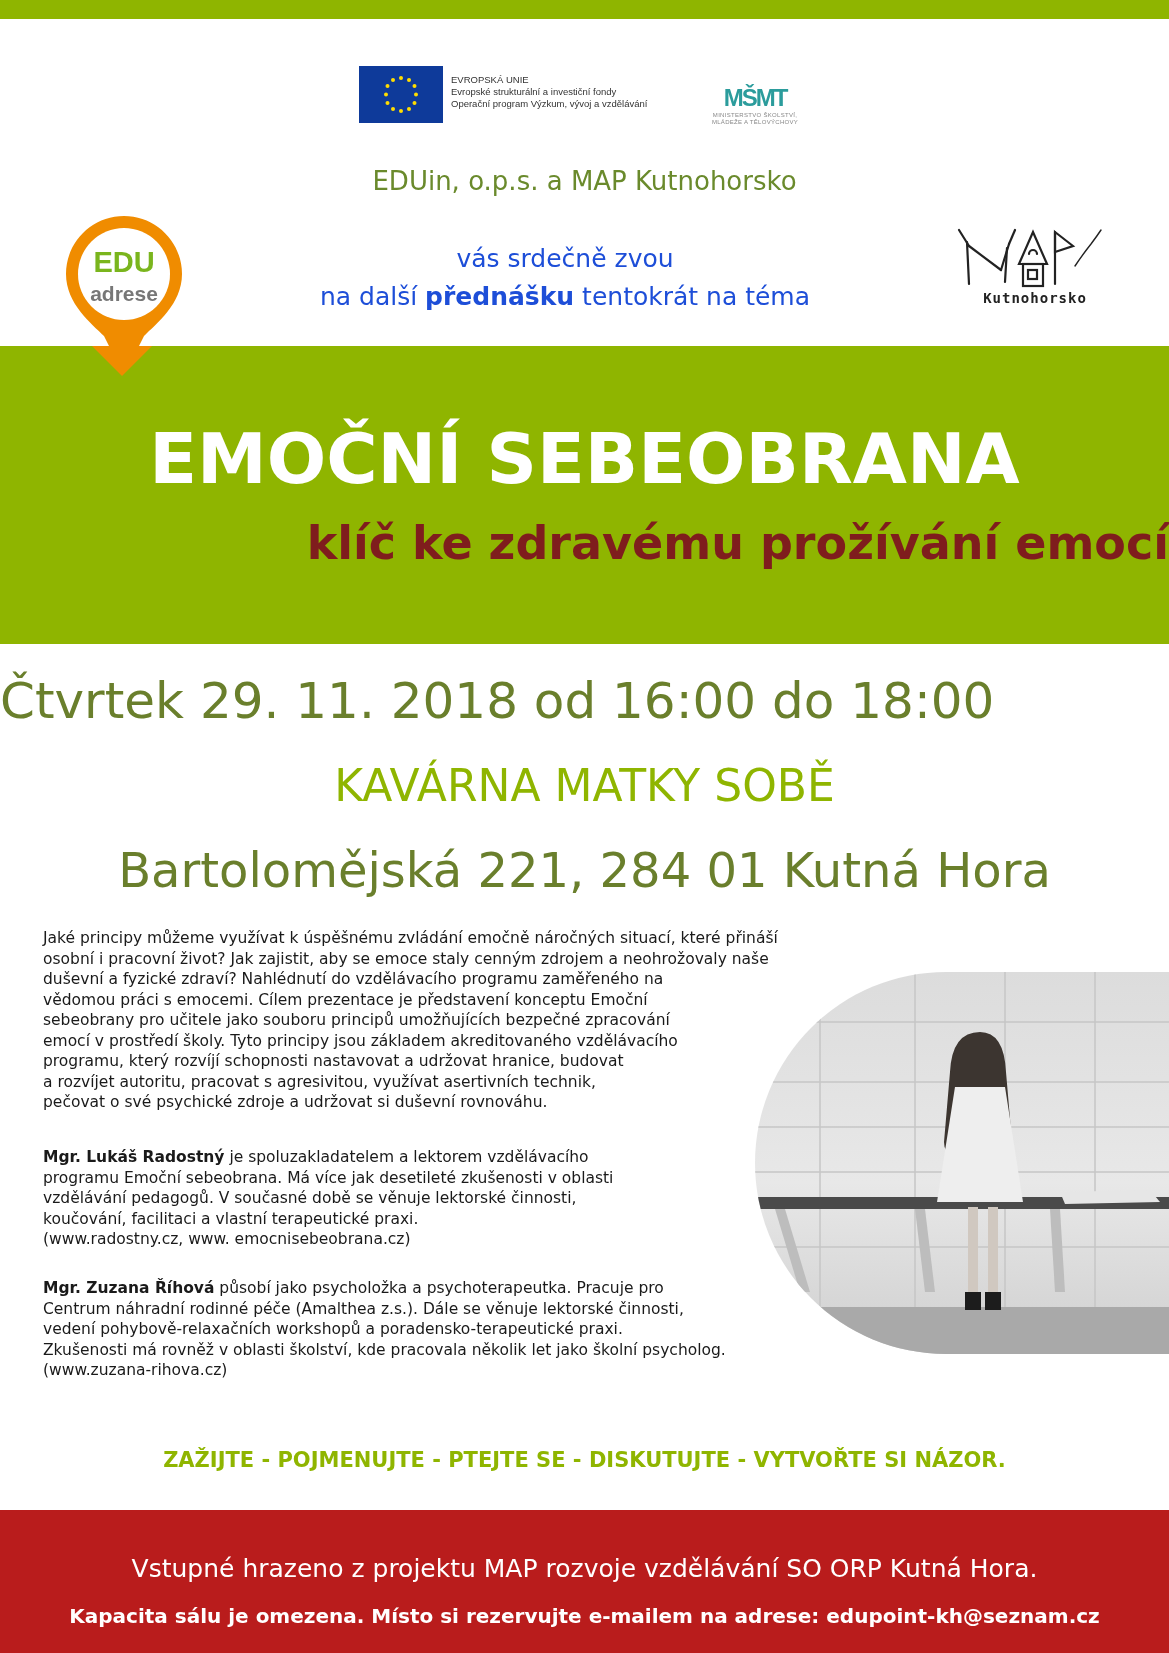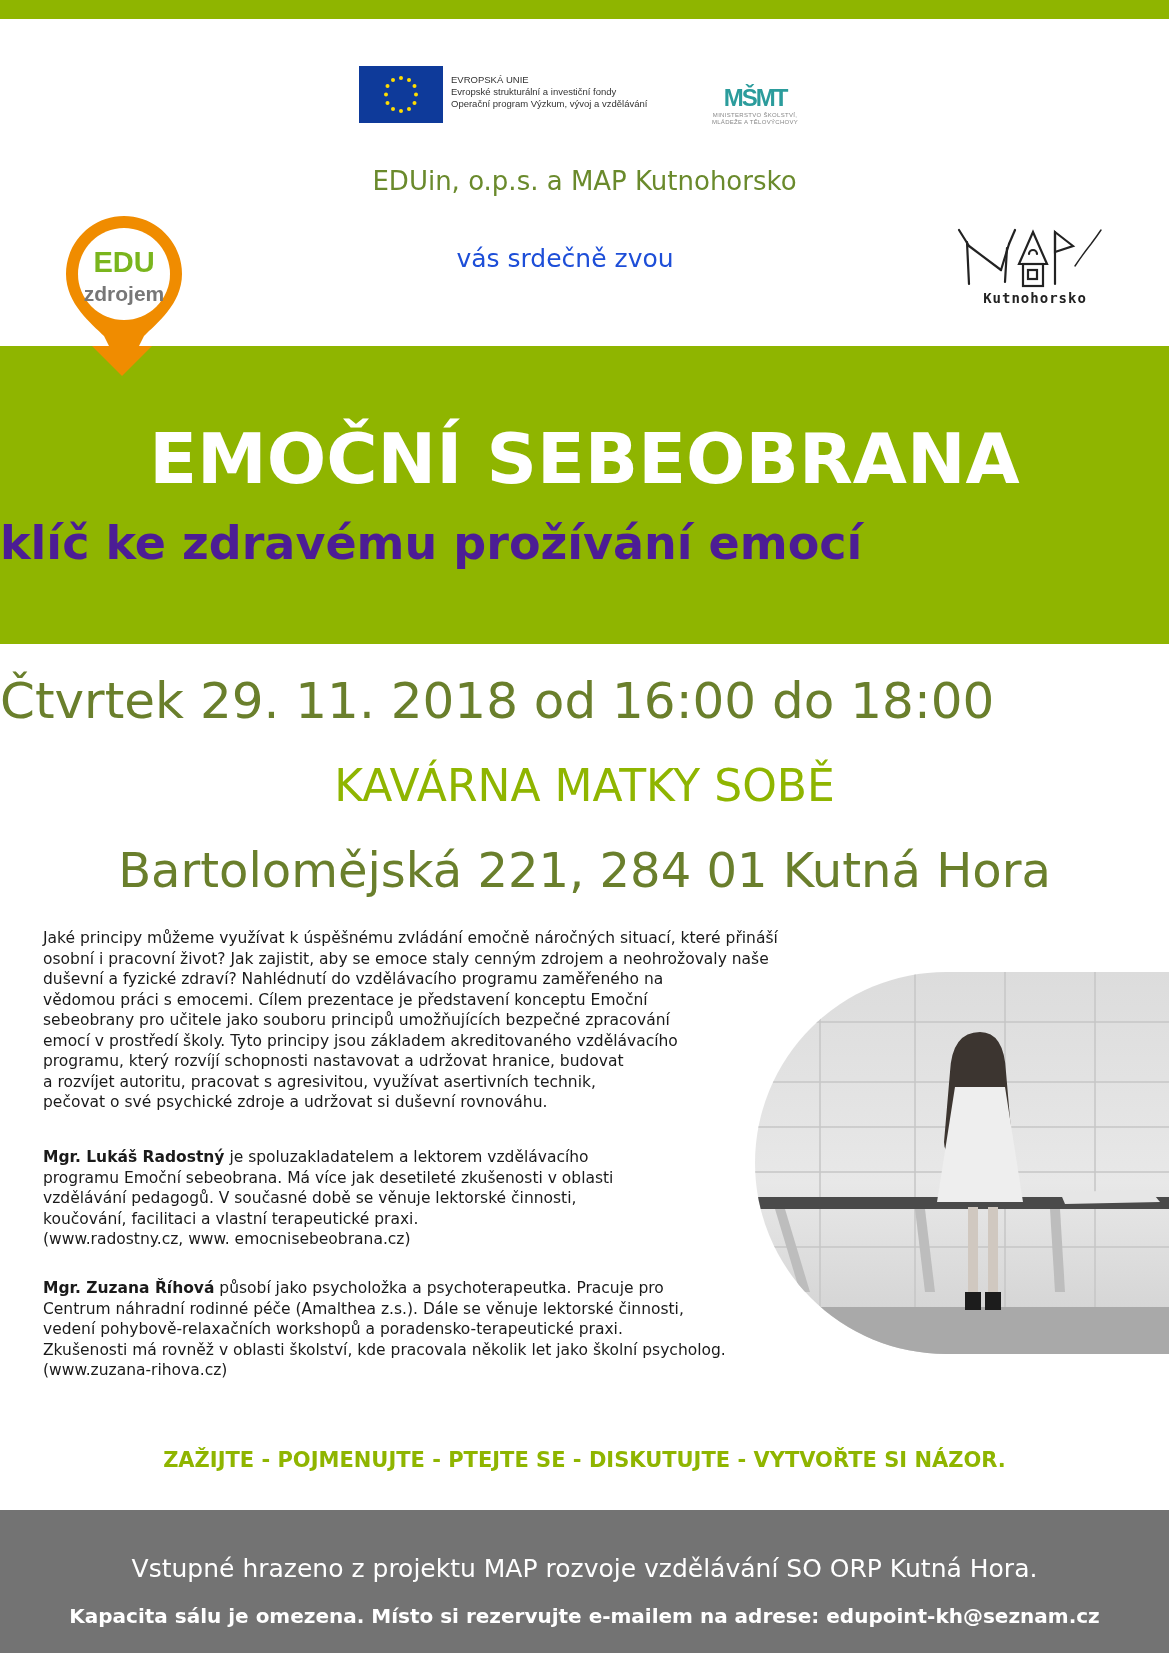--- a/index.html
+++ b/index.html
@@ -22,38 +22,38 @@
 
   .edu-pin { position: absolute; left: 62px; top: 212px; width: 124px; height: 165px; }
   .edu-text-1 { position: absolute; left: 0; top: 34px; width: 124px; text-align: center; font-size: 29px; font-weight: bold; color: #7ab51d; font-family: "Liberation Sans", sans-serif; }
   .edu-text-2 { position: absolute; left: 0; top: 70px; width: 124px; text-align: center; font-size: 21px; font-weight: bold; color: #777; font-family: "Liberation Sans", sans-serif; }
 
   .map-logo { position: absolute; left: 955px; top: 222px; width: 160px; height: 90px; }
   .map-caption { position: absolute; left: 0; top: 68px; width: 160px; text-align: center; font-family: "DejaVu Sans Mono", monospace; font-size: 14px; font-weight: bold; color: #222; letter-spacing: 1px; }
 
   .title-band { position: absolute; left: 0; top: 346px; width: 1169px; height: 298px; background: #8fb500; }
   .title-main { position: absolute; left: 0; top: 72px; width: 1169px; text-align: center; font-size: 70px; font-weight: bold; color: #ffffff; letter-spacing: 0px; }
-  .title-sub { position: absolute; left: 0; top: 170px; width: 1169px; text-align: left; font-size: 46px; font-weight: bold; color: #4c1d95; }
+  .title-sub { position: absolute; left: 0; top: 170px; width: 1169px; text-align: right; font-size: 46px; font-weight: bold; color: #7f1d1d; }
   .pin-tip { position: absolute; left: 92px; top: 346px; width: 0; height: 0; border-left: 30px solid transparent; border-right: 30px solid transparent; border-top: 30px solid #f08c00; }
 
   .event-date { position: absolute; left: 0; top: 672px; width: 1169px; font-size: 50px; color: #6a7f2c; }
   .event-venue { position: absolute; left: 0; top: 760px; width: 1169px; text-align: center; font-size: 44px; color: #8fb500; }
   .event-address { position: absolute; left: 0; top: 842px; width: 1169px; text-align: center; font-size: 48px; color: #6a7f2c; }
 
   .desc { position: absolute; left: 43px; top: 928px; width: 830px; font-size: 15.5px; line-height: 20.5px; color: #1a1a1a; white-space: pre-line; }
   .bio { position: absolute; left: 43px; width: 800px; font-size: 15.5px; line-height: 20.5px; color: #1a1a1a; white-space: pre-line; }
   .bio-1 { top: 1147px; }
   .bio-2 { top: 1278px; }
   .bio b { font-weight: bold; }
 
   .photo { position: absolute; left: 755px; top: 972px; width: 414px; height: 382px; border-radius: 191px 0 0 191px; overflow: hidden; background: linear-gradient(180deg, #dcdcdc 0%, #e8e8e8 55%, #cfcfcf 100%); }
 
   .slogan { position: absolute; left: 0; top: 1448px; width: 1169px; text-align: center; font-size: 21px; font-weight: bold; color: #8fb500; }
 
-  .footer { position: absolute; left: 0; top: 1510px; width: 1169px; height: 143px; background: #737373; }
+  .footer { position: absolute; left: 0; top: 1510px; width: 1169px; height: 143px; background: #b91c1c; }
   .footer-1 { position: absolute; left: 0; top: 44px; width: 1169px; text-align: center; font-size: 25px; color: #ffffff; }
   .footer-2 { position: absolute; left: 0; top: 94px; width: 1169px; text-align: center; font-size: 20px; font-weight: bold; color: #ffffff; }
 </style>
 </head>
 <body>
 
 <div class="top-bar"></div>
 
 <div class="eu-logo">
   <svg class="eu-stars" viewBox="0 0 84 57" width="84" height="57">
@@ -82,29 +82,30 @@
 <div class="msmt-logo">
   <div class="msmt-mark">MŠMT</div>
   <div class="msmt-text">MINISTERSTVO ŠKOLSTVÍ,</div>
   <div class="msmt-text">MLÁDEŽE A TĚLOVÝCHOVY</div>
 </div>
 
 <div class="organizer">EDUin, o.p.s. a MAP Kutnohorsko</div>
 
 <div class="invite">
   <div>vás srdečně zvou</div>
+  <div><span>na další </span><b>přednášku</b><span> tentokrát na téma</span></div>
 </div>
 
 <div class="edu-pin">
   <svg width="124" height="165" viewBox="0 0 124 165" style="position:absolute;left:0;top:0;">
     <path d="M62 4 C30 4 4 30 4 62 C4 92 30 112 42 124 L62 164 L82 124 C94 112 120 92 120 62 C120 30 94 4 62 4 Z" fill="#f08c00"></path>
     <circle cx="62" cy="62" r="46" fill="#ffffff"></circle>
   </svg>
   <div class="edu-text-1">EDU</div>
-  <div class="edu-text-2">zdrojem</div>
+  <div class="edu-text-2">adrese</div>
 </div>
 
 <div class="map-logo">
   <svg width="160" height="70" viewBox="0 0 160 70" style="position:absolute;left:0;top:0;">
     <g stroke="#222" stroke-width="2.2" fill="none" stroke-linecap="round">
       <line x1="4" y1="8" x2="14" y2="24"></line>
       <line x1="12" y1="20" x2="14" y2="62"></line>
       <line x1="14" y1="24" x2="46" y2="48"></line>
       <line x1="46" y1="48" x2="54" y2="22"></line>
       <line x1="52" y1="26" x2="50" y2="60"></line>

